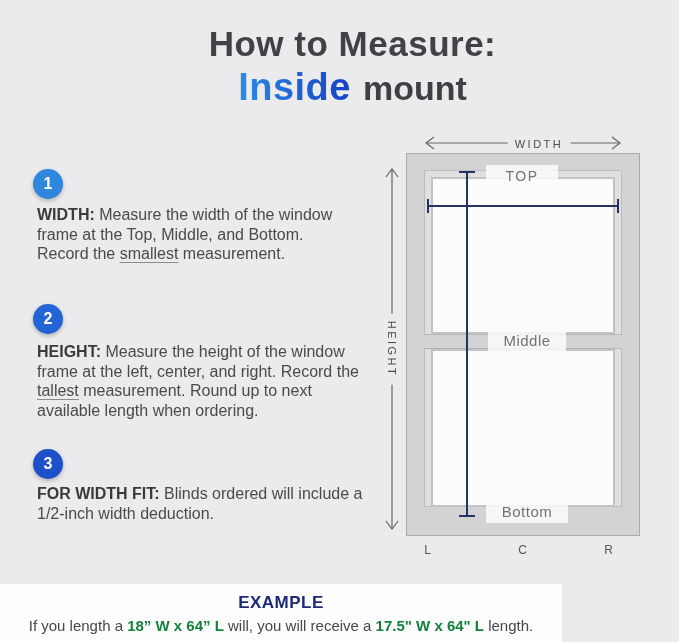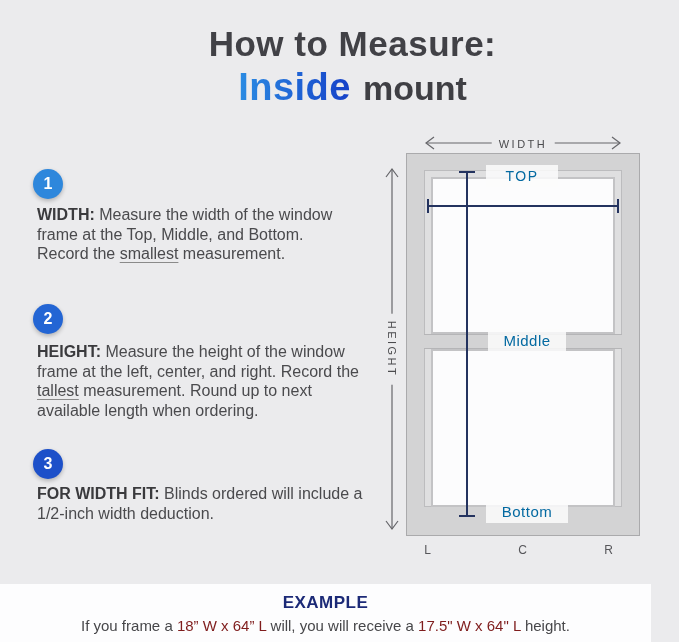--- a/index.html
+++ b/index.html
@@ -53,21 +53,21 @@
   .pane { position:absolute; background:#fcfcfd; border:2px solid #c3c3c5; }
   .pane-top { left:431px; top:177px; width:184px; height:157px; }
   .pane-bottom { left:431px; top:349px; width:184px; height:158px; }
   .rail {
     position:absolute; left:424px; top:334px; width:198px; height:15px;
     background:#d3d3d4; border-top:1px solid #b5b5b7; border-bottom:1px solid #b5b5b7;
   }
   .chip {
     position:absolute; background:rgba(252,252,252,0.85);
     display:flex; align-items:center; justify-content:center;
-    color:#0369a1; letter-spacing:1px;
+    color:#737373; letter-spacing:1px;
   }
   .chip-top { left:486px; top:165px; width:72px; height:22px; font-size:14px; letter-spacing:1.5px; }
   .chip-middle { left:488px; top:329px; width:78px; height:23px; font-size:15px; letter-spacing:0.5px; }
   .chip-bottom { left:486px; top:500px; width:82px; height:23px; font-size:15px; letter-spacing:0.5px; }
 
   
   .mline { position:absolute; background:#24335f; }
   .m-vline { left:466px; top:171px; width:2px; height:346px; }
   .m-vcap-top { left:459px; top:171px; width:16px; height:2px; }
   .m-vcap-bot { left:459px; top:515px; width:16px; height:2px; }
@@ -76,38 +76,38 @@
   .m-hcap-r { left:617px; top:199px; width:2px; height:14px; }
 
   
   .arrow-svg { position:absolute; }
   .width-arrow { left:423px; top:135px; }
   .height-arrow { left:383px; top:166px; }
   .dim-label {
     position:absolute; background:#ebebed; color:#4b4b4e;
     font-size:11px; letter-spacing:2.5px; font-weight:500; padding:2px 7px;
   }
-  .width-label { left:523px; top:136px; transform:translateX(-50%); }
+  .width-label { left:539px; top:136px; transform:translateX(-50%); }
   .height-label { left:392px; top:349px; transform:translate(-50%,-50%) rotate(90deg); white-space:nowrap; }
 
   .lcr { position:absolute; top:543px; font-size:12px; color:#56565a; letter-spacing:1px; width:16px; text-align:center; }
   .lcr-l { left:420px; }
   .lcr-c { left:515px; }
   .lcr-r { left:601px; }
 
   
   .footer-band {
-    position:absolute; left:0; top:584px; width:651px; height:58px;
+    position:absolute; left:0; top:584px; width:562px; height:58px;
     background:#fdfdfe; text-align:center;
   }
   .example-heading {
     margin-top:9px; font-size:17px; font-weight:700; color:#1c2a77; letter-spacing:0.5px;
   }
   .example-line { margin-top:4px; font-size:15px; color:#47474a; }
-  .example-bold { font-weight:400; color:#7f1d1d; }
+  .example-bold { font-weight:700; color:#15803d; }
 </style>
 </head>
 <body>
 
 <div class="page">
 
   <div class="title-block">
     <div class="title-line1">How to Measure:</div>
     <div class="title-line2">
       <span class="title-highlight">Inside</span><span class="title-suffix">mount</span>
@@ -154,16 +154,16 @@
   <div class="chip chip-top">TOP</div>
   <div class="chip chip-bottom">Bottom</div>
   <div class="chip chip-middle">Middle</div>
 
   <span class="lcr lcr-l">L</span>
   <span class="lcr lcr-c">C</span>
   <span class="lcr lcr-r">R</span>
 
   <div class="footer-band">
     <div class="example-heading">EXAMPLE</div>
-    <div class="example-line"><span>If you frame a </span><span class="example-bold">18” W x 64” L</span><span> will, you will receive a </span><span class="example-bold">17.5" W x 64" L</span><span> height.</span></div>
+    <div class="example-line"><span>If you length a </span><span class="example-bold">18” W x 64” L</span><span> will, you will receive a </span><span class="example-bold">17.5" W x 64" L</span><span> length.</span></div>
   </div>
 
 </div>
 
 </body></html>

